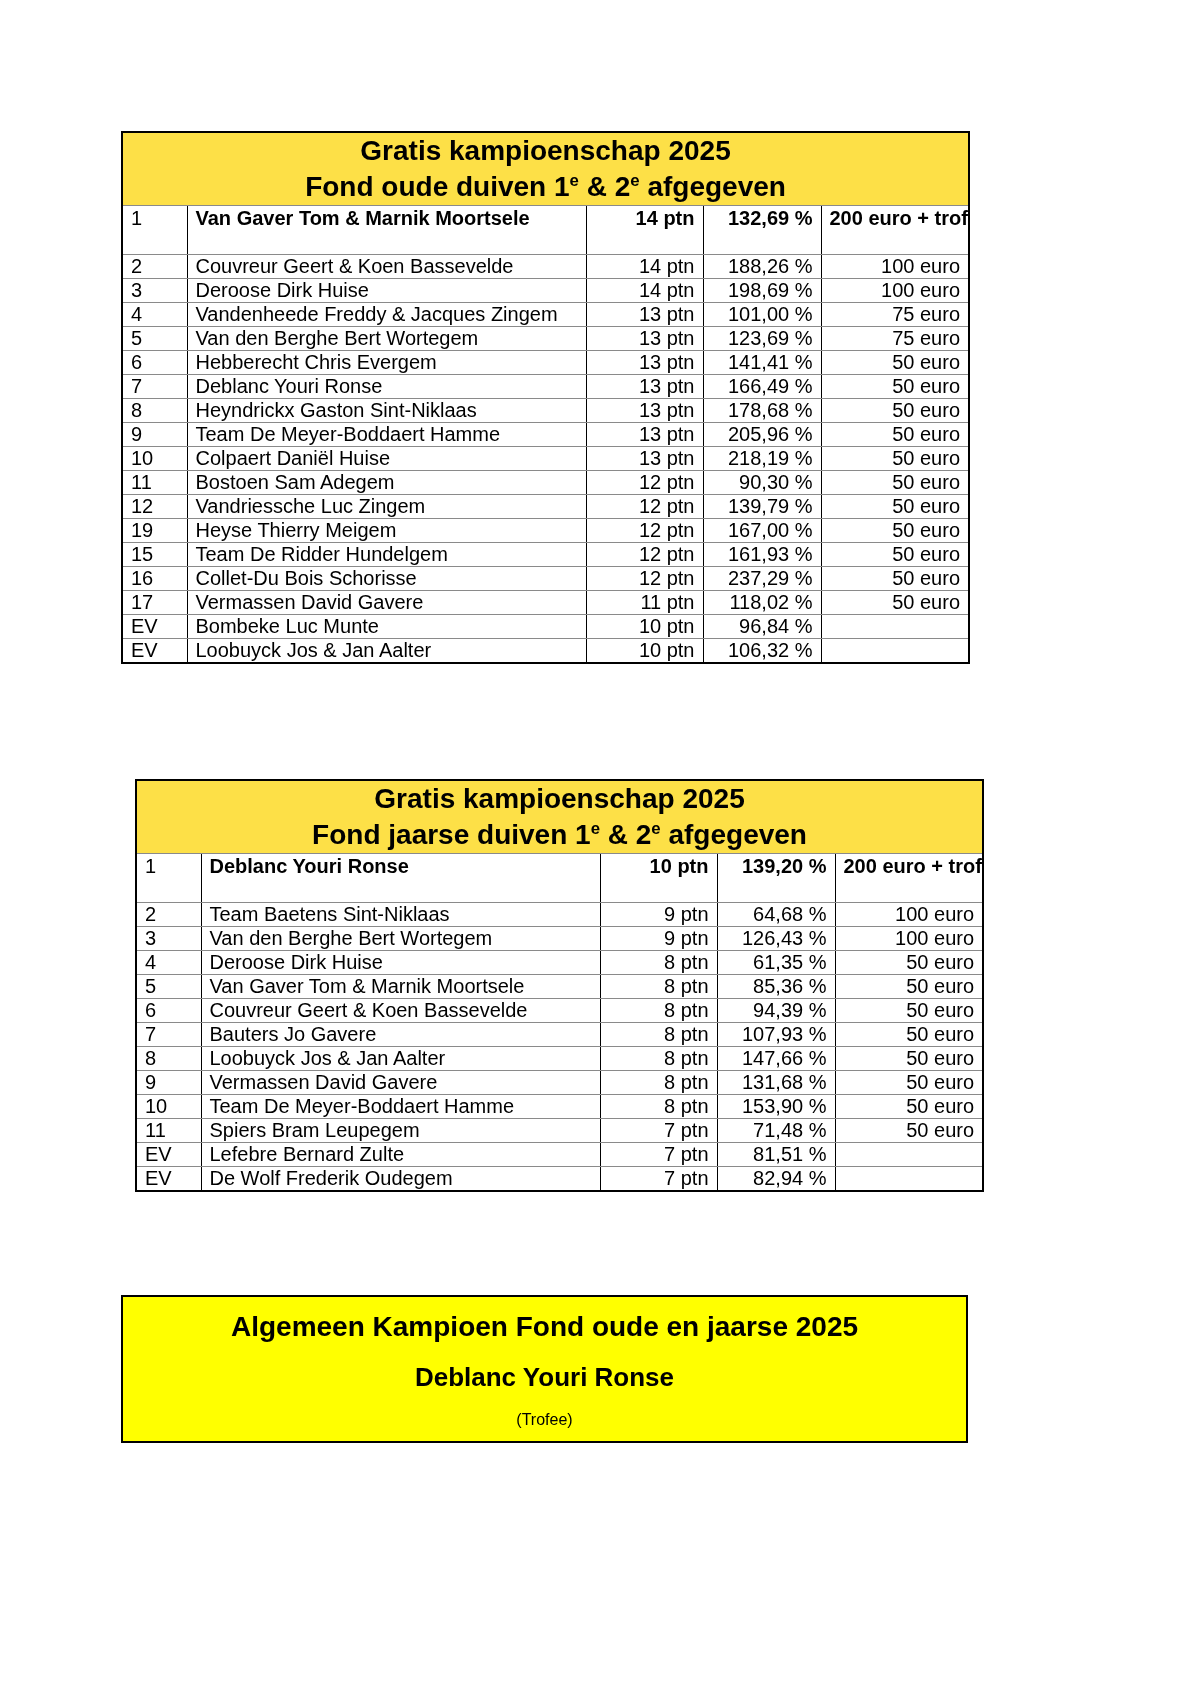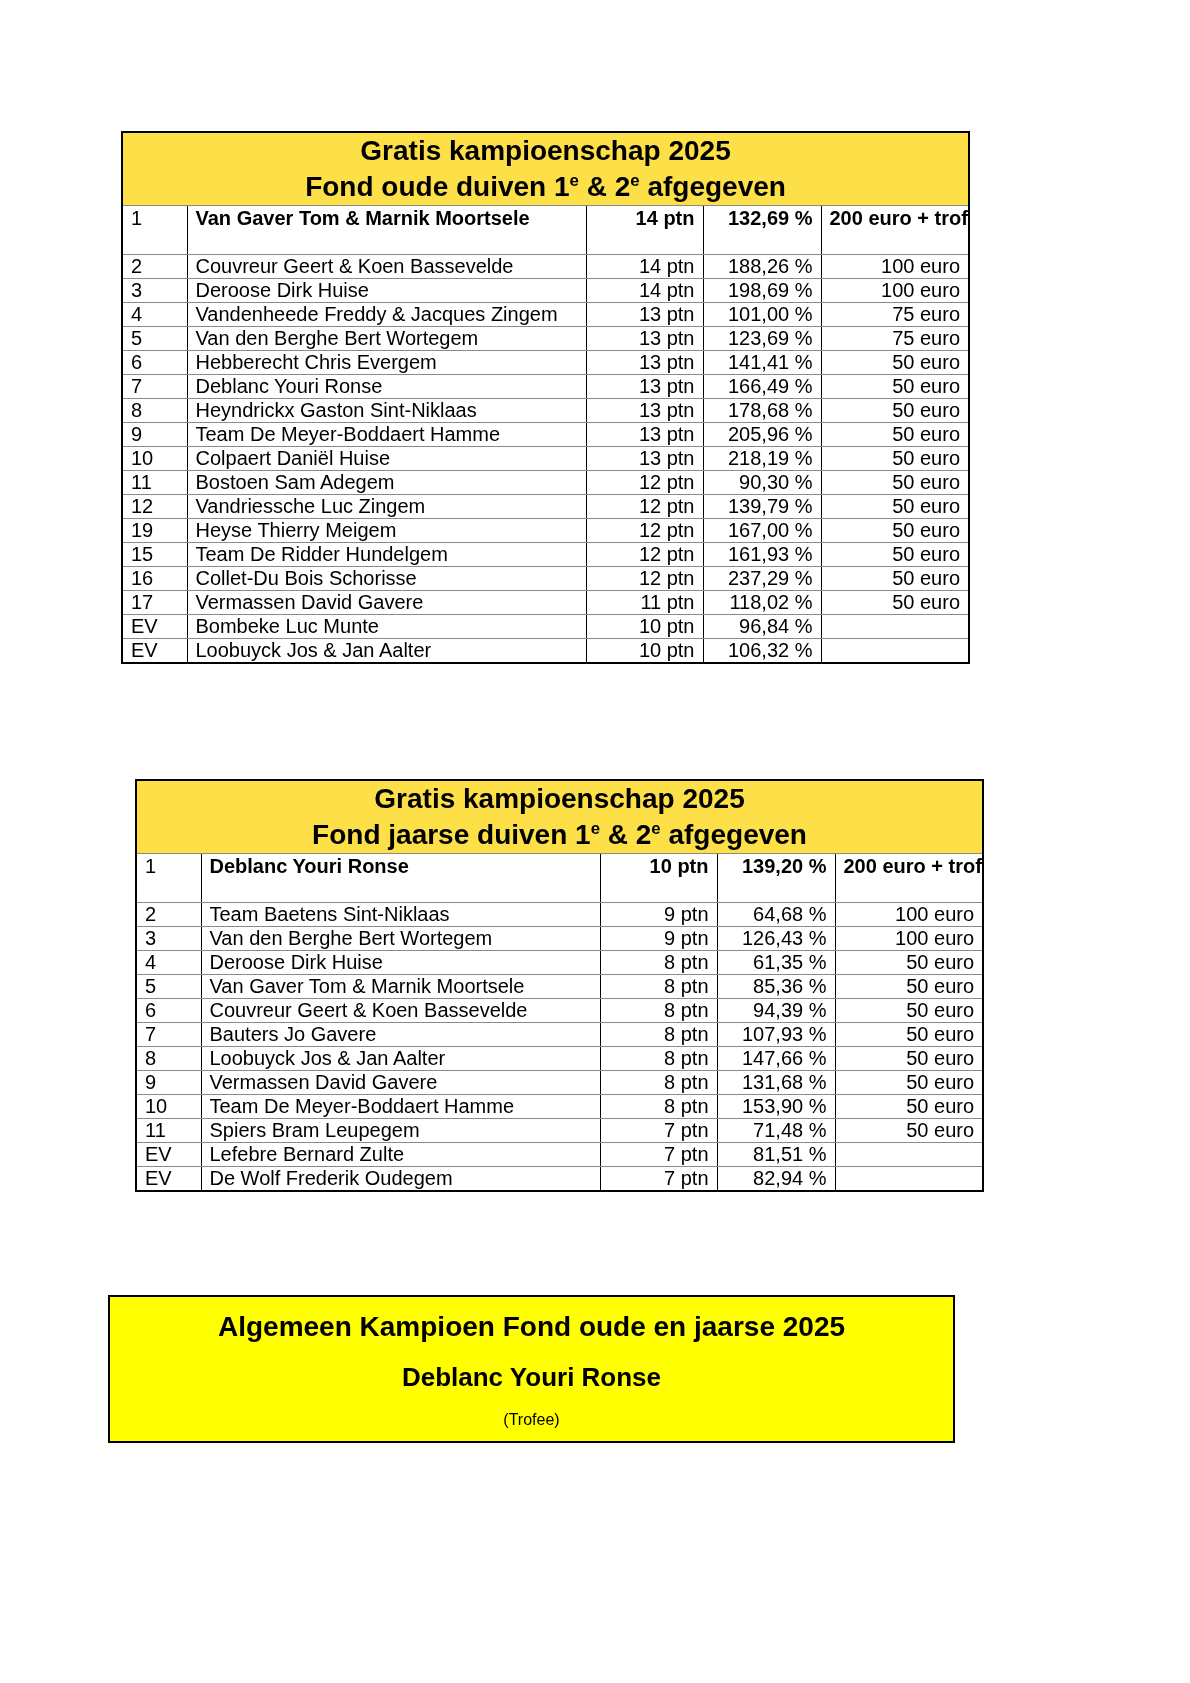--- a/index.html
+++ b/index.html
@@ -21,21 +21,21 @@
   }
   .t-title,.t-sub{font-weight:bold;font-size:28px;line-height:36px;}
   sup{font-size:60%;line-height:0;}
   .c-rank{text-align:left;padding-left:12px;}
   .c-name{text-align:left;padding-left:10px;}
   .c-pts,.c-pct,.c-prize{text-align:right;padding-right:10px;}
   .c-prize{white-space:pre-line;}
   .first-row td{vertical-align:top;height:48px;line-height:24px;}
   .first-row .c-name,.first-row .c-pts,.first-row .c-pct,.first-row .c-prize{font-weight:bold;}
   .banner{
-    position:absolute;left:108px;top:1295px;width:847px;height:148px;
+    position:absolute;left:121px;top:1295px;width:847px;height:148px;
     background:#ffff00;border:2px solid #000;box-sizing:border-box;
     display:flex;flex-direction:column;justify-content:space-between;
     align-items:center;text-align:center;padding:14px 10px 12px 10px;
   }
   .b-title{font-weight:bold;font-size:28px;}
   .b-name{font-weight:bold;font-size:26px;}
   .b-note{font-weight:normal;font-size:16px;}
 </style>
 </head>
 <body>

